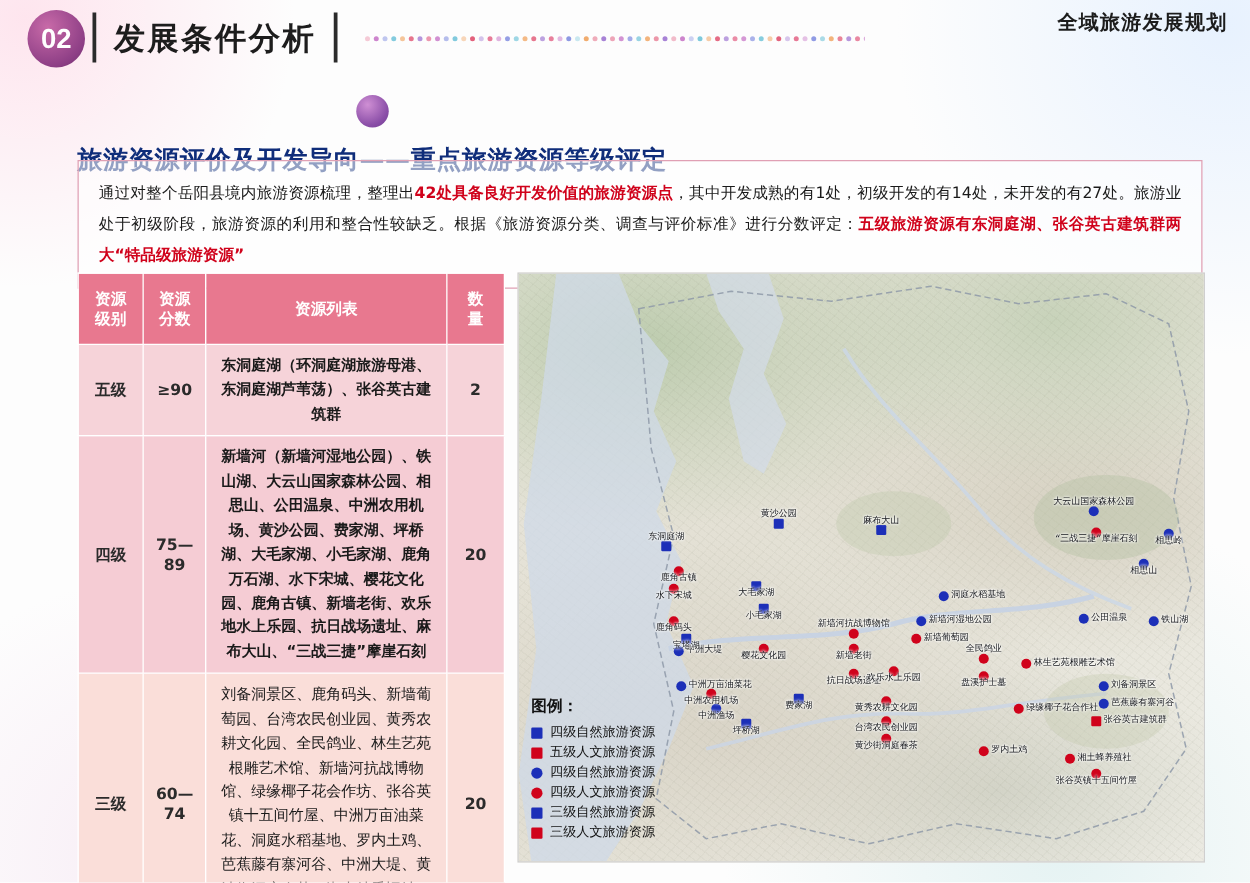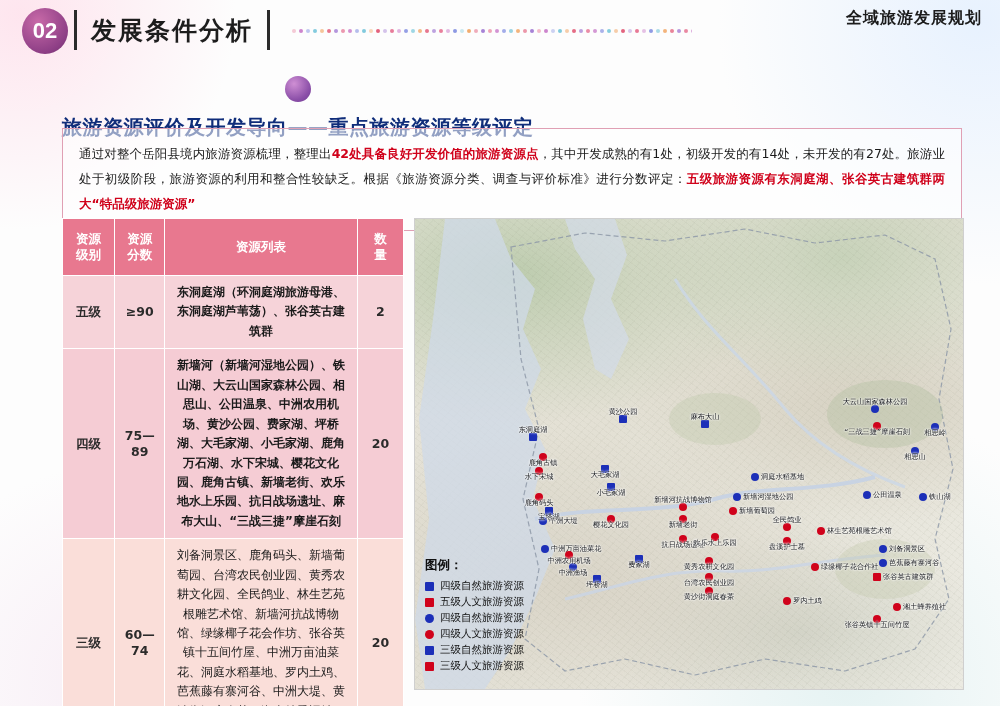--- a/index.html
+++ b/index.html
@@ -576,21 +576,21 @@
           <div class="lb">芭蕉藤有寨河谷</div>
         </div>
         <div class="poi lb-right" style="left: 462px; top: 358px;">
           <div class="mk sq" style="background: rgb(208, 2, 27);"></div>
           <div class="lb">张谷英古建筑群</div>
         </div>
         <div class="poi lb-right" style="left: 372px; top: 382px;">
           <div class="mk ci" style="background: rgb(208, 2, 27);"></div>
           <div class="lb">罗内土鸡</div>
         </div>
-        <div class="poi lb-right" style="left: 482px; top: 388px;">
+        <div class="poi lb-right" style="left: 441px; top: 388px;">
           <div class="mk ci" style="background: rgb(208, 2, 27);"></div>
           <div class="lb">湘土蜂养殖社</div>
         </div>
         <div class="poi lb-below" style="left: 462px; top: 400px;">
           <div class="mk ci" style="background: rgb(208, 2, 27);"></div>
           <div class="lb">张谷英镇十五间竹屋</div>
         </div>
         <div class="poi lb-below" style="left: 134px; top: 292px;">
           <div class="mk sq" style="background: rgb(28, 47, 184);"></div>
           <div class="lb">宝塔湖</div>

